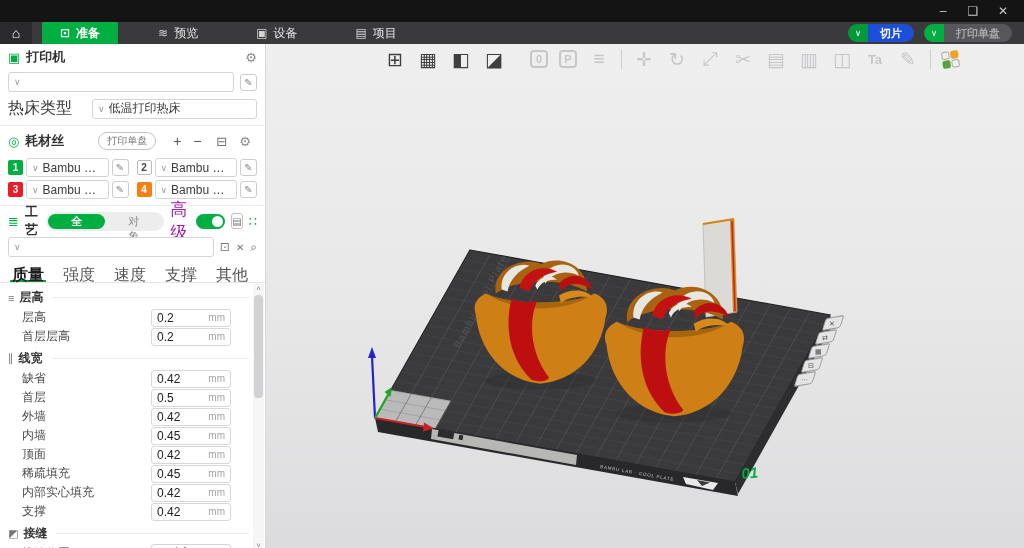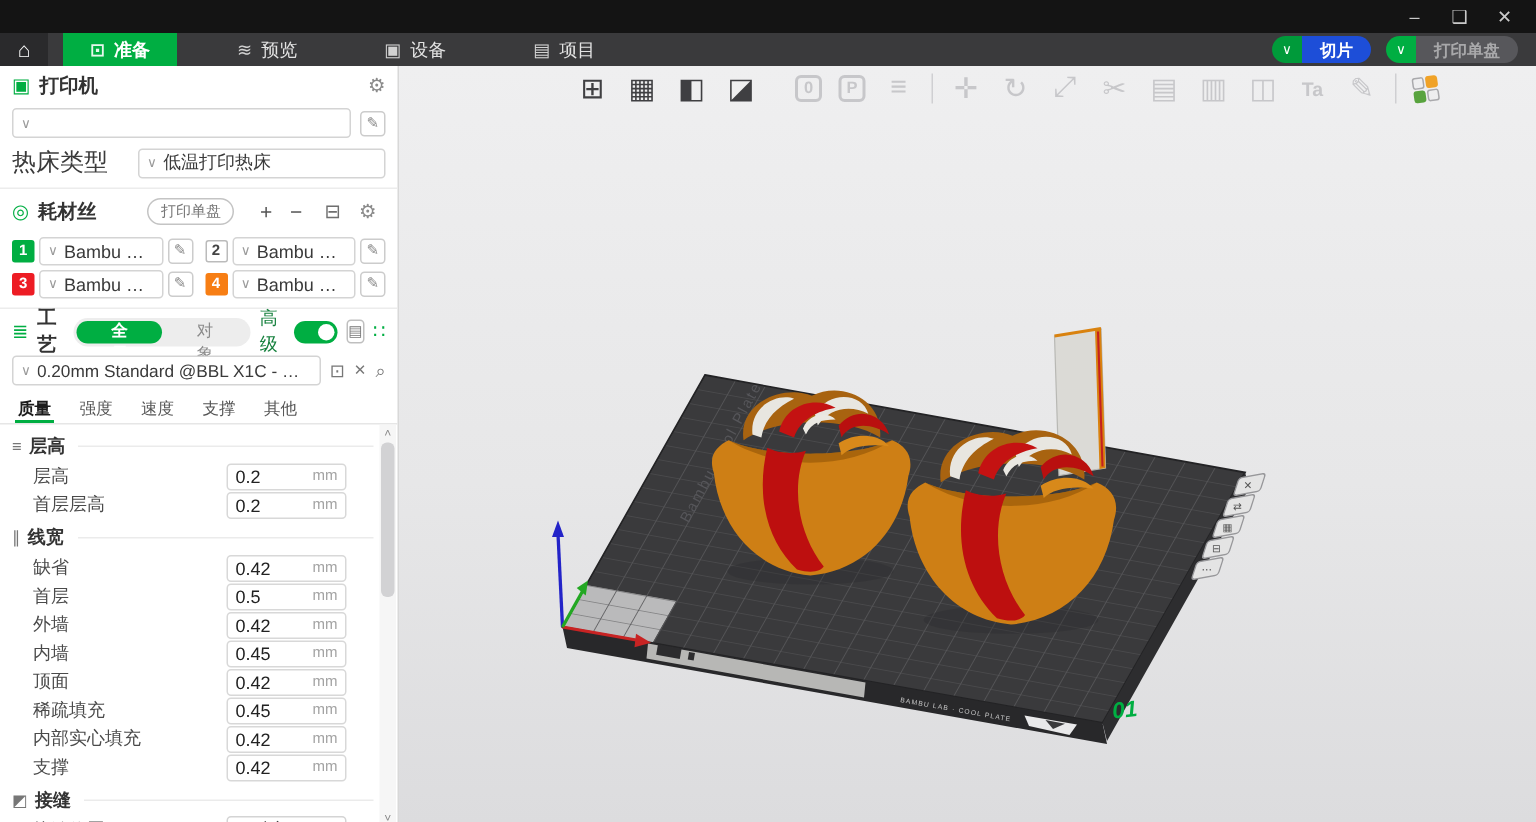--- a/index.html
+++ b/index.html
@@ -55,29 +55,29 @@
   .fila-grid{display:grid;grid-template-columns:1fr 1fr;gap:3px 8px;padding:4px 8px 2px;}
   .fslot{display:flex;align-items:center;gap:3px;min-width:0;}
   .fslot .dd{flex:1;min-width:0;height:19px;}
   .chip{width:15px;height:15px;border-radius:2px;font-size:10px;font-weight:bold;color:#fff;
     display:flex;align-items:center;justify-content:center;flex:none;cursor:pointer;}
   .chip.c1{background:#00ae42;} .chip.c2{background:#ffffff;color:#444;border:1px solid #bbb;}
   .chip.c3{background:#ed1c24;} .chip.c4{background:#f77e14;}
   .scope{display:flex;background:#ededed;border-radius:10px;padding:2px;font-size:11px;}
   .sg{height:15px;line-height:15px;padding:0 23px;border-radius:8px;color:#8b8b8b;cursor:pointer;}
   .sg.on{background:#00ae42;color:#fff;font-weight:bold;}
-  .advlbl{font-size:12px;color:#15803d;margin-left:auto;}
+  .advlbl{font-size:17px;color:#a21caf;margin-left:auto;}
   .tog{width:29px;height:15px;border-radius:8px;background:#00ae42;position:relative;flex:none;cursor:pointer;}
   .tog i{position:absolute;right:2px;top:2px;width:11px;height:11px;border-radius:50%;background:#fff;}
   .sm-ic{width:16px;height:16px;border:1px solid #bfbfbf;border-radius:3px;color:#777;font-size:10px;
     display:flex;align-items:center;justify-content:center;cursor:pointer;}
   .cmp-ic{color:#00ae42;font-size:13px;cursor:pointer;}
   .plain-ic{color:#777;font-size:12px;cursor:pointer;}
   .ptabs{display:flex;gap:15px;padding:4px 10px 0;border-bottom:1px solid #e6e6e6;height:24px;}
-  .ptab{font-size:11px;color:#555;padding:2px 2px 5px;cursor:pointer;}
+  .ptab{font-size:16px;color:#555;padding:2px 2px 5px;cursor:pointer;}
   .ptab.active{color:#1c1c1c;font-weight:bold;border-bottom:2px solid #00ae42;}
 
   .pscroll{position:relative;height:268px;overflow:hidden;padding-top:2px;}
   .psec{display:flex;align-items:center;gap:5px;margin:4px 16px 2px 8px;height:17px;}
   .psec .s-ic{color:#777;font-size:11px;}
   .psec .s-ttl{font-size:12px;font-weight:bold;color:#333;white-space:nowrap;}
   .psec::after{content:"";flex:1;border-top:1px solid #ebebeb;margin-left:4px;}
   .prow{display:flex;align-items:center;justify-content:space-between;height:19px;padding:0 34px 0 22px;}
   .prow .plbl{font-size:12px;color:#4a4a4a;}
   .ibox{display:flex;justify-content:space-between;align-items:center;width:80px;height:18px;
@@ -239,21 +239,20 @@
     <span class="advlbl">高级</span>
     <span class="tog">
         <i></i>
       </span>
     <span class="sm-ic">▤</span>
     <span class="cmp-ic">∷</span>
   </div>
   <div class="row-pad" style="margin-top:1px">
     <div class="dd" style="flex:1">
       <span class="chev">∨</span>
-      <span class="dtxt" style="font-size:11.5px">0.20mm Standard @BBL X1C - 拷贝</span>
     </div>
     <span class="plain-ic">⊡</span>
     <span class="plain-ic" style="font-size:10px">✕</span>
     <span class="plain-ic">⌕</span>
   </div>
   <div class="ptabs">
     <span class="ptab active">质量</span>
     <span class="ptab">强度</span>
     <span class="ptab">速度</span>
     <span class="ptab">支撑</span>

